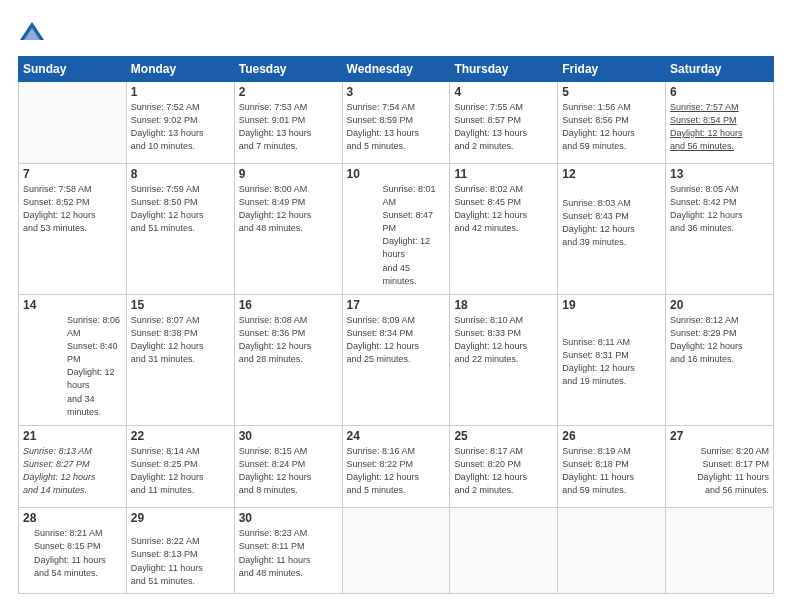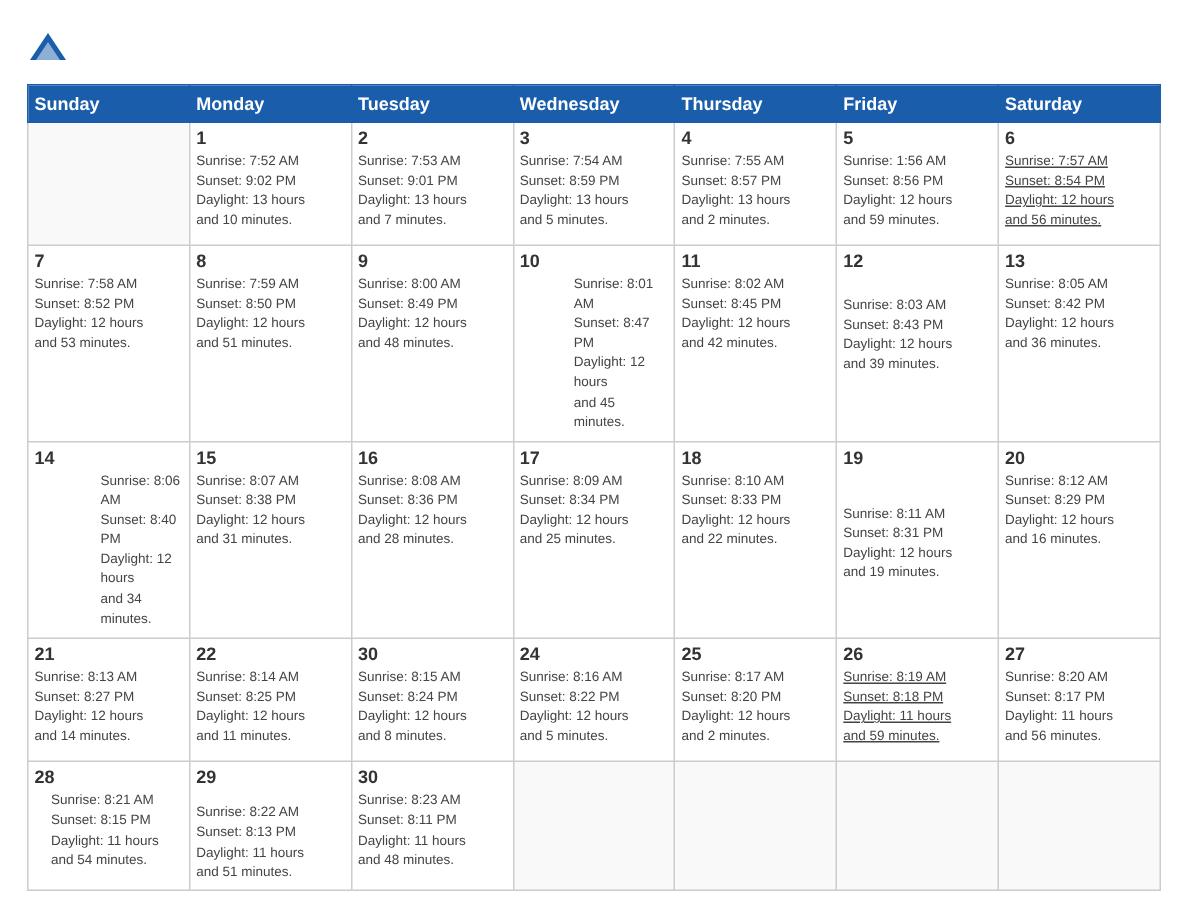--- a/index.html
+++ b/index.html
@@ -280,21 +280,21 @@
             <span class="day-num">20</span>
             <div class="cell-info" style="white-space: pre-line;">Sunrise: 8:12 AM
 Sunset: 8:29 PM
 Daylight: 12 hours
 and 16 minutes.</div>
           </td>
         </tr>
         <tr>
           <td>
             <span class="day-num">21</span>
-            <div class="cell-info" style="white-space: pre-line;">Sunrise: 8:13 AM
+            <div class="cell-info" style="white-space: pre-line; font-style: italic;">Sunrise: 8:13 AM
 Sunset: 8:27 PM
 Daylight: 12 hours
 and 14 minutes.</div>
           </td>
           <td>
             <span class="day-num">22</span>
             <div class="cell-info" style="white-space: pre-line;">Sunrise: 8:14 AM
 Sunset: 8:25 PM
 Daylight: 12 hours
 and 11 minutes.</div>
@@ -315,28 +315,28 @@
           </td>
           <td>
             <span class="day-num">25</span>
             <div class="cell-info" style="white-space: pre-line;">Sunrise: 8:17 AM
 Sunset: 8:20 PM
 Daylight: 12 hours
 and 2 minutes.</div>
           </td>
           <td>
             <span class="day-num">26</span>
-            <div class="cell-info" style="white-space: pre-line; text-decoration: underline;">Sunrise: 8:19 AM
+            <div class="cell-info" style="white-space: pre-line;">Sunrise: 8:19 AM
 Sunset: 8:18 PM
 Daylight: 11 hours
 and 59 minutes.</div>
           </td>
           <td>
             <span class="day-num">27</span>
-            <div class="cell-info" style="white-space: pre-line;">Sunrise: 8:20 AM
+            <div class="cell-info" style="white-space: pre-line; text-align: right;">Sunrise: 8:20 AM
 Sunset: 8:17 PM
 Daylight: 11 hours
 and 56 minutes.</div>
           </td>
         </tr>
         <tr class="last-row">
           <td>
             <span class="day-num">28</span>
             <div class="cell-info" style="white-space: pre-line; margin-left: 11px;">Sunrise: 8:21 AM
 Sunset: 8:15 PM

